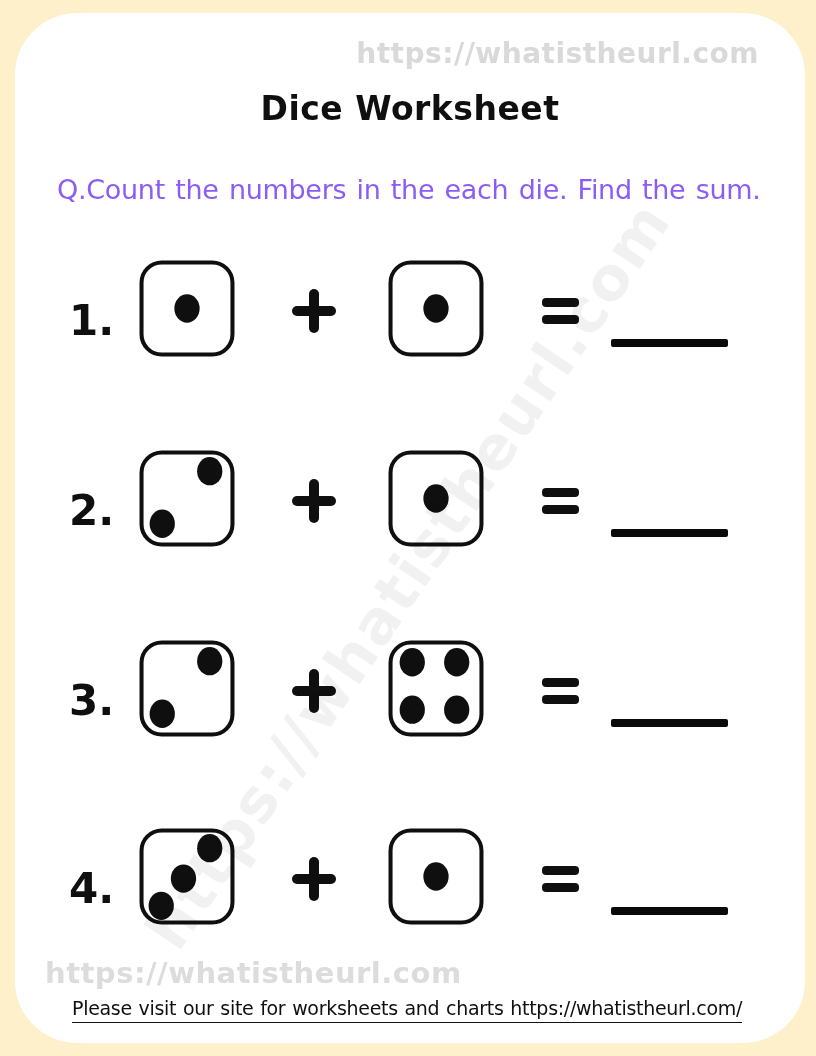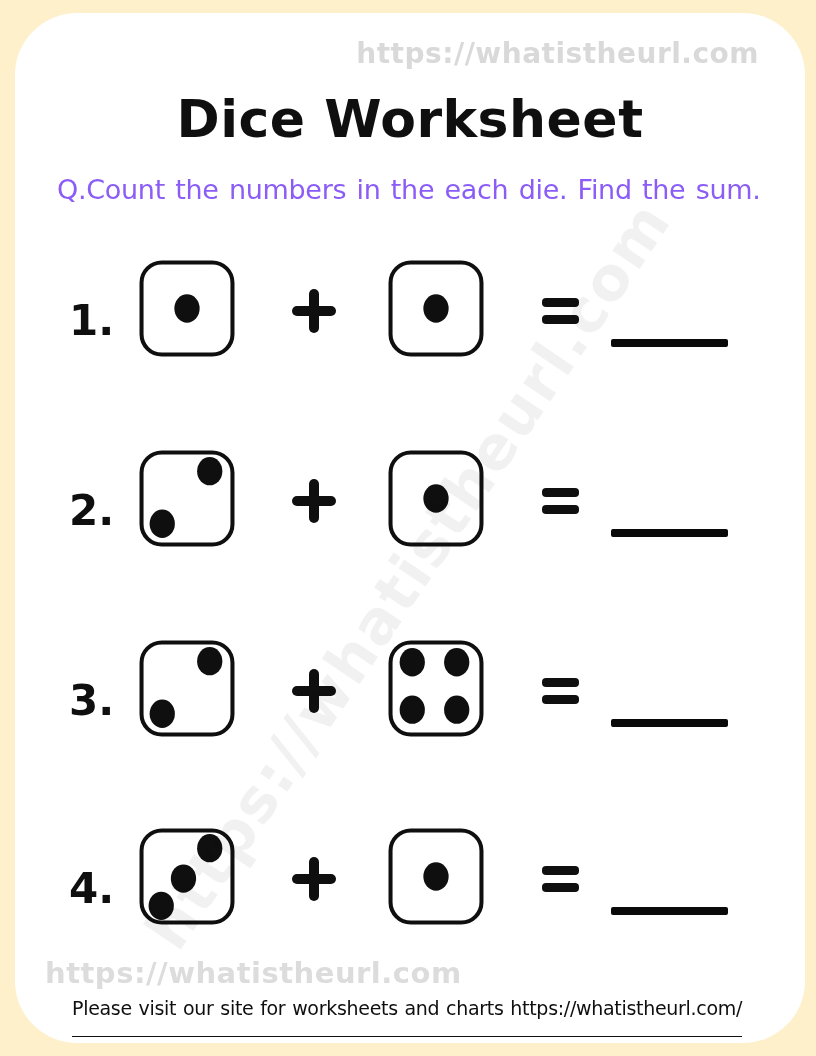--- a/index.html
+++ b/index.html
@@ -14,21 +14,21 @@
     position:absolute; left:15px; top:13px; width:790px; height:1030px;
     background:#ffffff; border-radius:62px; overflow:hidden;
   }
   .wm-top {
     position:absolute; top:24px; right:46px;
     font-size:28px; font-weight:600; letter-spacing:0.5px;
     color:#d9d9d9; white-space:nowrap;
   }
   .title {
     position:absolute; top:76px; left:0; width:100%;
-    text-align:center; font-size:52px; font-weight:bold;
+    text-align:center; font-size:33px; font-weight:bold;
     color:#0f0f0f; letter-spacing:0.5px;
   }
   .question {
     position:absolute; top:161px; left:42px; width:730px;
     font-size:27px; color:#8b5cf6; white-space:nowrap;
     word-spacing:2px; letter-spacing:-0.3px;
   }
   .row { position:absolute; left:0; width:100%; height:102px; }
   .row-1 { top:247px; }
   .row-2 { top:437px; }
@@ -72,21 +72,21 @@
   }
   .wm-bottom {
     position:absolute; left:30px; top:943px;
     font-size:29px; font-weight:600; letter-spacing:0.5px;
     color:#dcdcdc; white-space:nowrap;
   }
   .footer-link {
     position:absolute; left:57px; top:984px;
     font-size:19px; color:#0f0f0f; white-space:nowrap;
     letter-spacing:-0.3px; word-spacing:1px;
-    border-bottom:1.6px solid #111; padding-bottom:17px;
+    border-bottom:1.6px solid #111; padding-bottom:3px;
     text-decoration:none; cursor:pointer;
   }
 </style>
 </head>
 <body style="--bg: #fdf0ca;">
 
 <div class="page">
 
   <div class="wm-top">https://whatistheurl.com</div>
 

